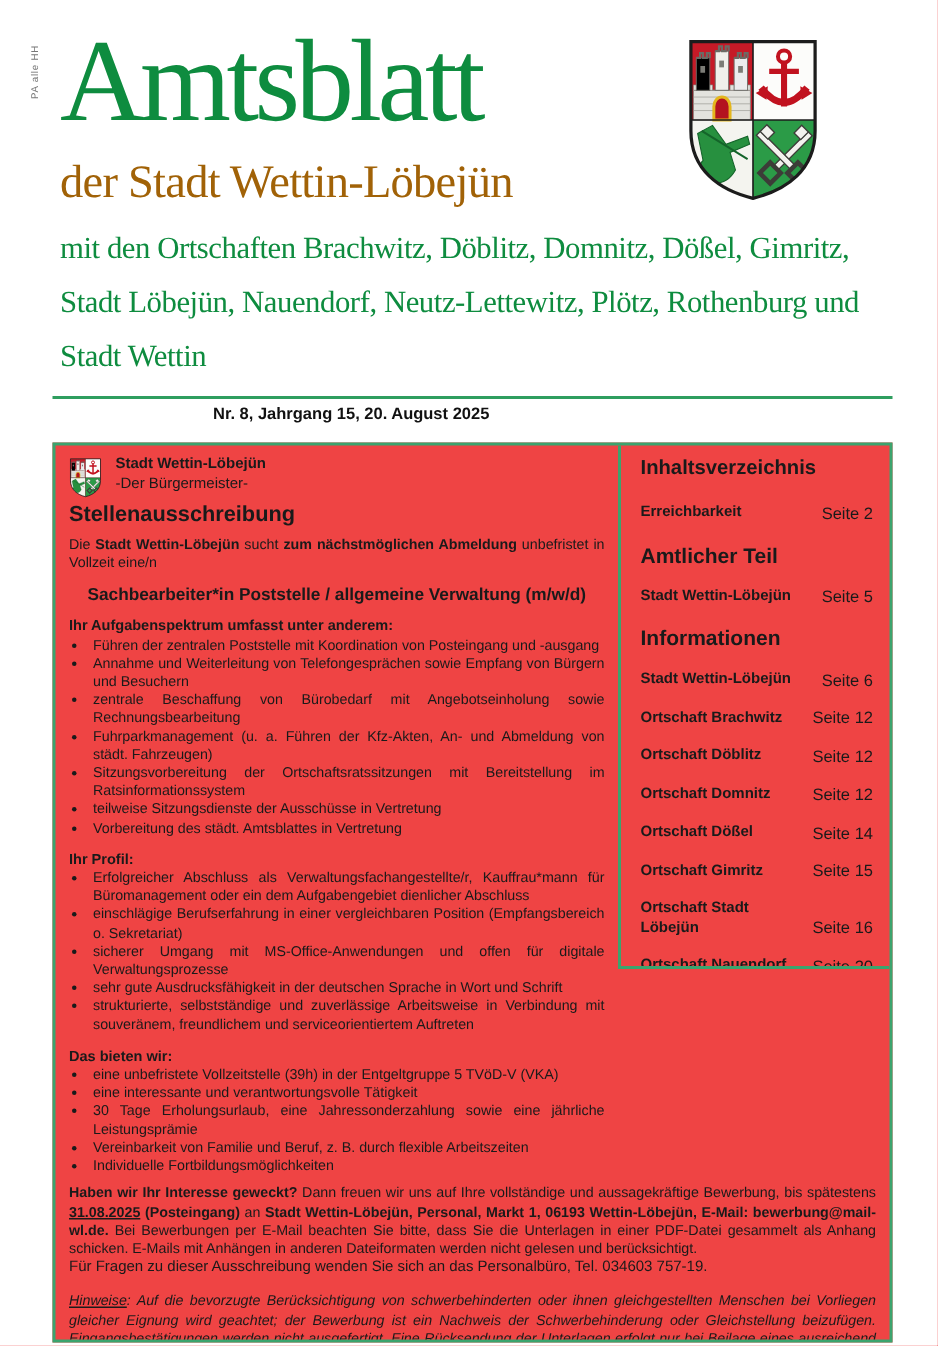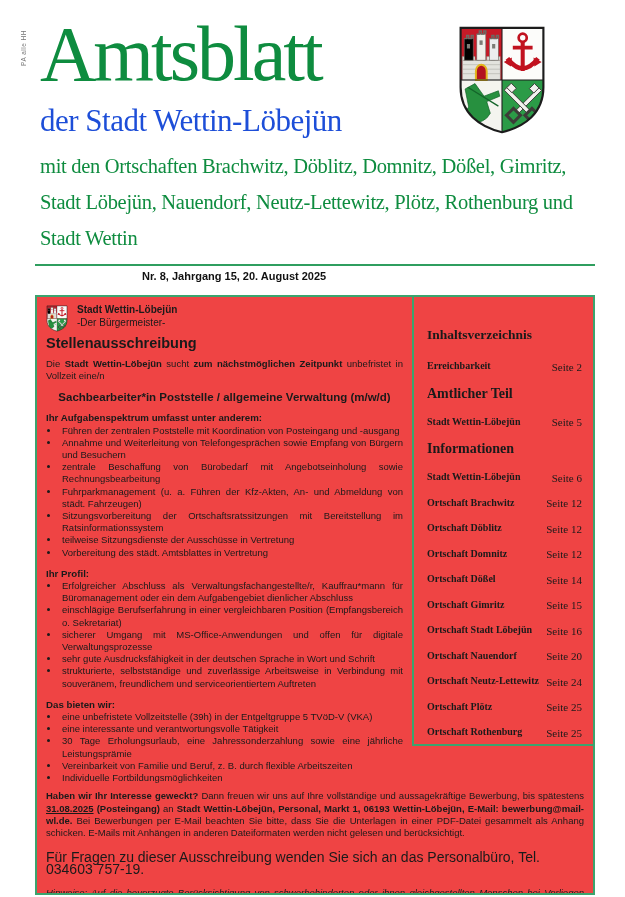--- a/index.html
+++ b/index.html
@@ -14,21 +14,21 @@
     writing-mode:vertical-rl;transform:rotate(180deg);
     font-size:6.5px;color:#777;letter-spacing:.5px;
   }
   .masthead{position:relative;padding:14px 30px 0 40px;}
   .gazette-title{
     font-family:"Liberation Serif",serif;font-weight:normal;
     color:#0e8c3f;font-size:78px;line-height:80px;margin:0;
     letter-spacing:-3px;
   }
   .gazette-subtitle{
-    font-family:"Liberation Serif",serif;color:#1d4ed8;
+    font-family:"Liberation Serif",serif;color:#a16207;
     font-size:31px;margin-top:9px;letter-spacing:-0.5px;
   }
   .towns{margin-top:9px;}
   .towns div{
     font-family:"Liberation Serif",serif;color:#0e8c3f;
     font-size:20.5px;line-height:36px;letter-spacing:-0.3px;
   }
   .coat{position:absolute;right:78px;top:24px;width:90px;height:112px;}
   .rule-block{margin:8px 30px 0 35px;}
   .green-rule{height:0;border-top:2px solid #2f9e5f;}
@@ -36,23 +36,23 @@
     padding:4px 0 0 107px;font-size:11px;font-weight:bold;color:#111;
   }
   
   .content-box{
     margin:13px 30px 0 35px;height:600px;box-sizing:border-box;
     border:2px solid #3ba46e;overflow:hidden;background:#ef4444;
   }
   .box-main{display:flex;align-items:flex-start;}
   .left-col{flex:1;padding:7px 9px 0 9px;min-width:0;}
   .toc-col{
-    width:181px;flex:0 0 181px;box-sizing:border-box;height:449px;
+    width:181px;flex:0 0 181px;box-sizing:border-box;height:349px;
     border-left:2px solid #3ba46e;border-bottom:2px solid #3ba46e;
-    padding:30px 11px 0 13px;overflow:hidden;font-family:Liberation Serif, serif;
+    padding:7px 11px 0 13px;overflow:hidden;
   }
   
   .org-header{display:flex;gap:9px;align-items:flex-start;}
   .org-logo{width:22px;height:27px;flex:0 0 22px;margin-top:1px;}
   .org-lines{font-size:10px;line-height:12.5px;}
   .org-name{font-weight:bold;}
   .job-heading{
     text-align:left;font-weight:bold;font-size:14.5px;margin:3px 0 7px 0;
   }
   .para{font-size:9.5px;line-height:12.2px;text-align:justify;}
@@ -70,21 +70,21 @@
   .toc-header{font-weight:bold;font-size:14px;margin:10px 0 14px 0;}
   .toc-row{
     display:flex;justify-content:space-between;align-items:flex-end;
     margin-bottom:13px;gap:4px;
   }
   .toc-label{font-weight:bold;font-size:10px;line-height:12.5px;}
   .toc-page{font-size:11px;white-space:nowrap;}
   
   .box-bottom{padding:6px 9px 0 9px;}
   .box-bottom .para{margin:0;}
-  .contact-line{font-size:14px;line-height:12.2px;margin-top:12px;}
+  .contact-line{font-size:10px;line-height:12.2px;}
   .hinweise{
     font-size:9.5px;line-height:12.2px;text-align:justify;
     font-style:italic;margin-top:11px;
   }
 </style>
 </head>
 <body>
 
 <svg width="0" height="0" style="position:absolute" aria-hidden="true">
   <defs>
@@ -169,21 +169,21 @@
       <div class="org-header">
         <svg class="org-logo" viewBox="0 0 100 124">
             <use href="#wappen"></use>
           </svg>
         <div class="org-lines">
           <div class="org-name">Stadt Wettin-Löbejün</div>
           <div class="org-role">-Der Bürgermeister-</div>
         </div>
       </div>
       <div class="job-heading">Stellenausschreibung</div>
-      <p class="para" style="margin:0"><span>Die </span><span style="font-weight: bold;">Stadt Wettin-Löbejün</span><span> sucht </span><span style="font-weight: bold;">zum nächstmöglichen Zeitpunkt</span><span> unbefristet in Vollzeit eine/n</span></p>
+      <p class="para" style="margin:0"><span>Die </span><span style="font-weight: bold;">Stadt Wettin-Löbejün</span><span> sucht </span><span style="font-weight: bold;">zum nächstmöglichen Abmeldung</span><span> unbefristet in Vollzeit eine/n</span></p>
       <div class="position-title">Sachbearbeiter*in Poststelle / allgemeine Verwaltung (m/w/d)</div>
       <div>
           <div class="section-header">Ihr Aufgabenspektrum umfasst unter anderem:</div>
           <ul class="bullets">
             <li>Führen der zentralen Poststelle mit Koordination von Posteingang und -ausgang</li>
             <li>Annahme und Weiterleitung von Telefongesprächen sowie Empfang von Bürgern und Besuchern</li>
             <li>zentrale Beschaffung von Bürobedarf mit Angebotseinholung sowie Rechnungsbearbeitung</li>
             <li>Fuhrparkmanagement (u. a. Führen der Kfz-Akten, An- und Abmeldung von städt. Fahrzeugen)</li>
             <li>Sitzungsvorbereitung der Ortschaftsratssitzungen mit Bereitstellung im Ratsinformationssystem</li>
             <li>teilweise Sitzungsdienste der Ausschüsse in Vertretung</li>

